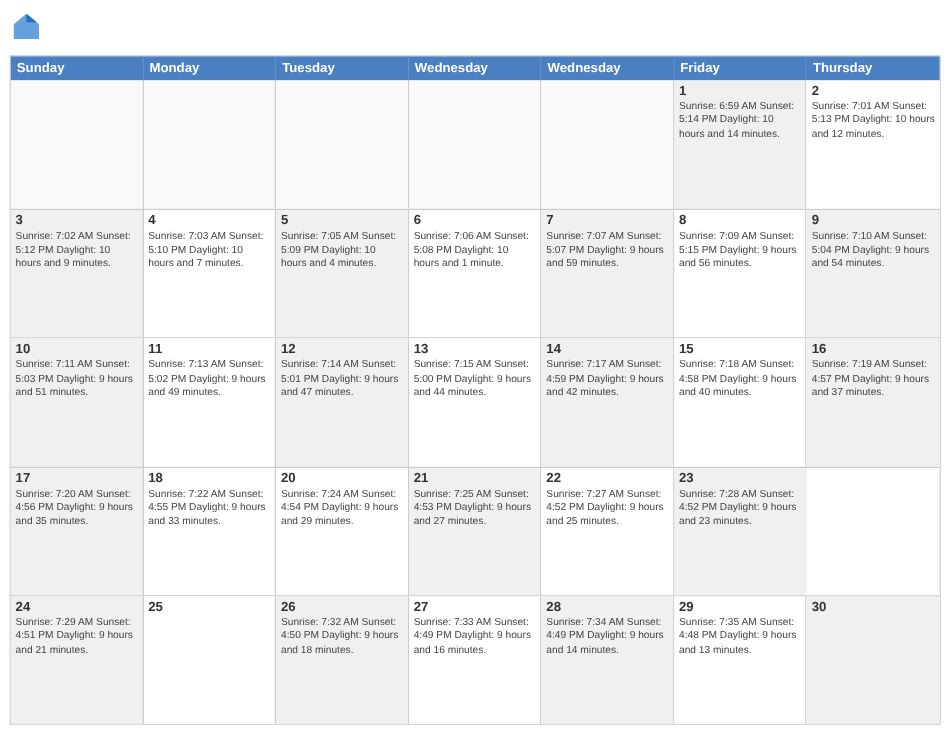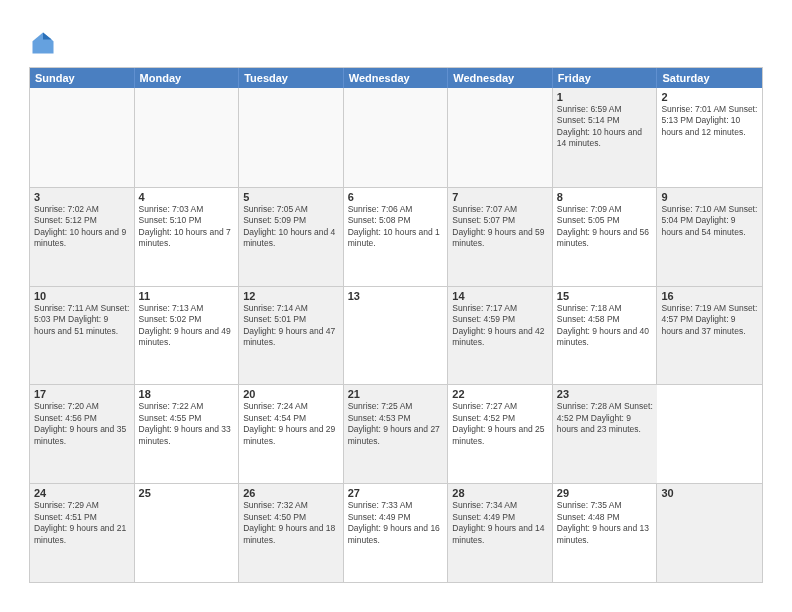--- a/index.html
+++ b/index.html
@@ -6,21 +6,21 @@
     body {
       font-family: Arial, sans-serif;
       background: #fff;
       width: 792px;
       height: 612px;
       overflow: hidden;
     }
     .page {
       width: 792px;
       height: 612px;
-      padding: 29px;
+      padding: 8px;
       display: flex;
       flex-direction: column;
     }
     .header {
       display: flex;
       justify-content: space-between;
       align-items: flex-start;
       margin-bottom: 10px;
     }
     .logo {
@@ -131,21 +131,21 @@
   </div>
 
   <div class="calendar">
     <div class="cal-header" id="cal-header">
         <div class="cal-header-cell">Sunday</div>
         <div class="cal-header-cell">Monday</div>
         <div class="cal-header-cell">Tuesday</div>
         <div class="cal-header-cell">Wednesday</div>
         <div class="cal-header-cell">Wednesday</div>
         <div class="cal-header-cell">Friday</div>
-        <div class="cal-header-cell">Saturday</div>
+        <div class="cal-header-cell">Thursday</div>
       </div>
     <div class="cal-body" id="cal-body">
         <div class="cal-row">
           <div class="cal-cell empty"></div>
           <div class="cal-cell empty"></div>
           <div class="cal-cell empty"></div>
           <div class="cal-cell empty"></div>
           <div class="cal-cell empty"></div>
           <div class="cal-cell shaded">
             <span class="day-num">1</span>
@@ -187,21 +187,21 @@
           </div>
           <div class="cal-cell shaded">
             <span class="day-num">7</span>
             <div class="day-info">Sunrise: 7:07 AM
 Sunset: 5:07 PM
 Daylight: 9 hours and 59 minutes.</div>
           </div>
           <div class="cal-cell">
             <span class="day-num">8</span>
             <div class="day-info">Sunrise: 7:09 AM
-Sunset: 5:05 PM
+Sunset: 5:15 PM
 Daylight: 9 hours and 56 minutes.</div>
           </div>
           <div class="cal-cell shaded">
             <span class="day-num">9</span>
             <div class="day-info">Sunrise: 7:10 AM
 Sunset: 5:04 PM
 Daylight: 9 hours and 54 minutes.</div>
           </div>
         </div>
         <div class="cal-row">
@@ -218,20 +218,23 @@
 Daylight: 9 hours and 49 minutes.</div>
           </div>
           <div class="cal-cell shaded">
             <span class="day-num">12</span>
             <div class="day-info">Sunrise: 7:14 AM
 Sunset: 5:01 PM
 Daylight: 9 hours and 47 minutes.</div>
           </div>
           <div class="cal-cell">
             <span class="day-num">13</span>
+            <div class="day-info">Sunrise: 7:15 AM
+Sunset: 5:00 PM
+Daylight: 9 hours and 44 minutes.</div>
           </div>
           <div class="cal-cell shaded">
             <span class="day-num">14</span>
             <div class="day-info">Sunrise: 7:17 AM
 Sunset: 4:59 PM
 Daylight: 9 hours and 42 minutes.</div>
           </div>
           <div class="cal-cell">
             <span class="day-num">15</span>
             <div class="day-info">Sunrise: 7:18 AM

